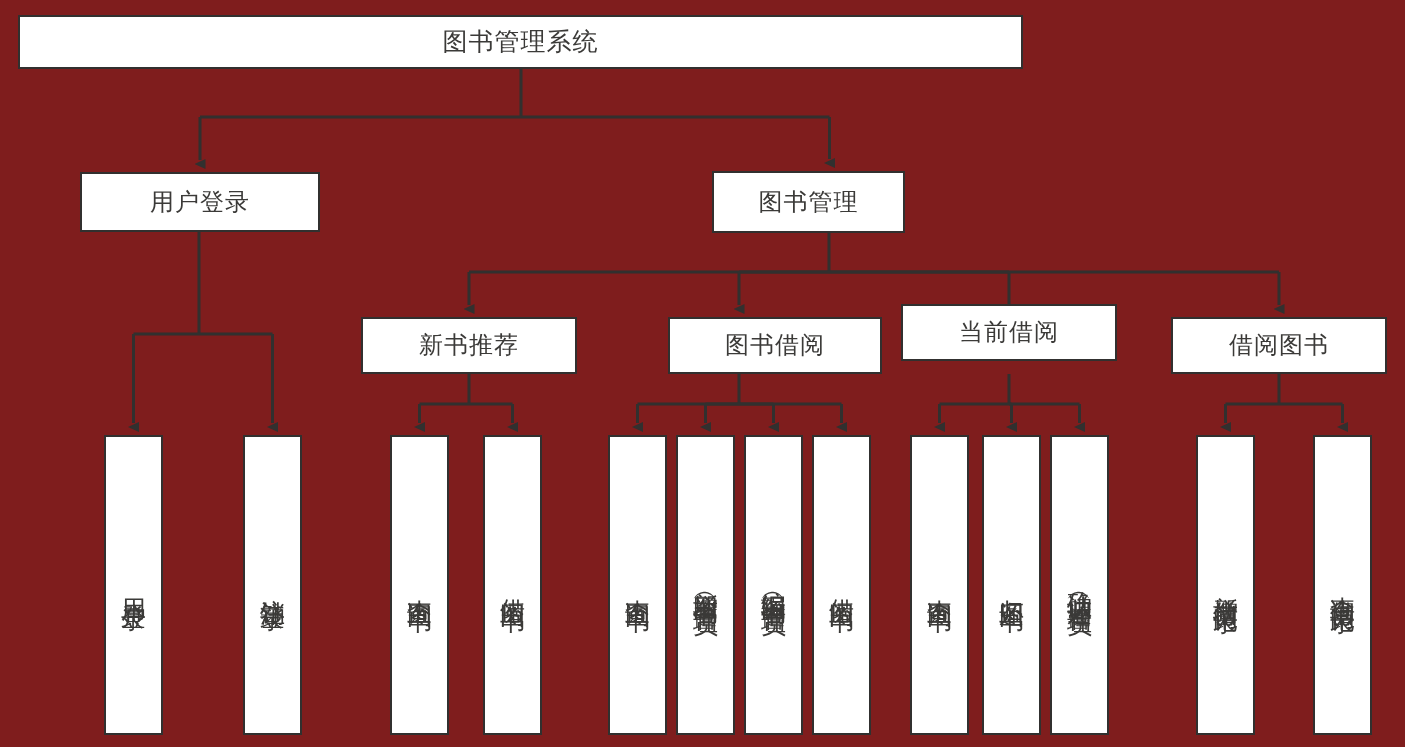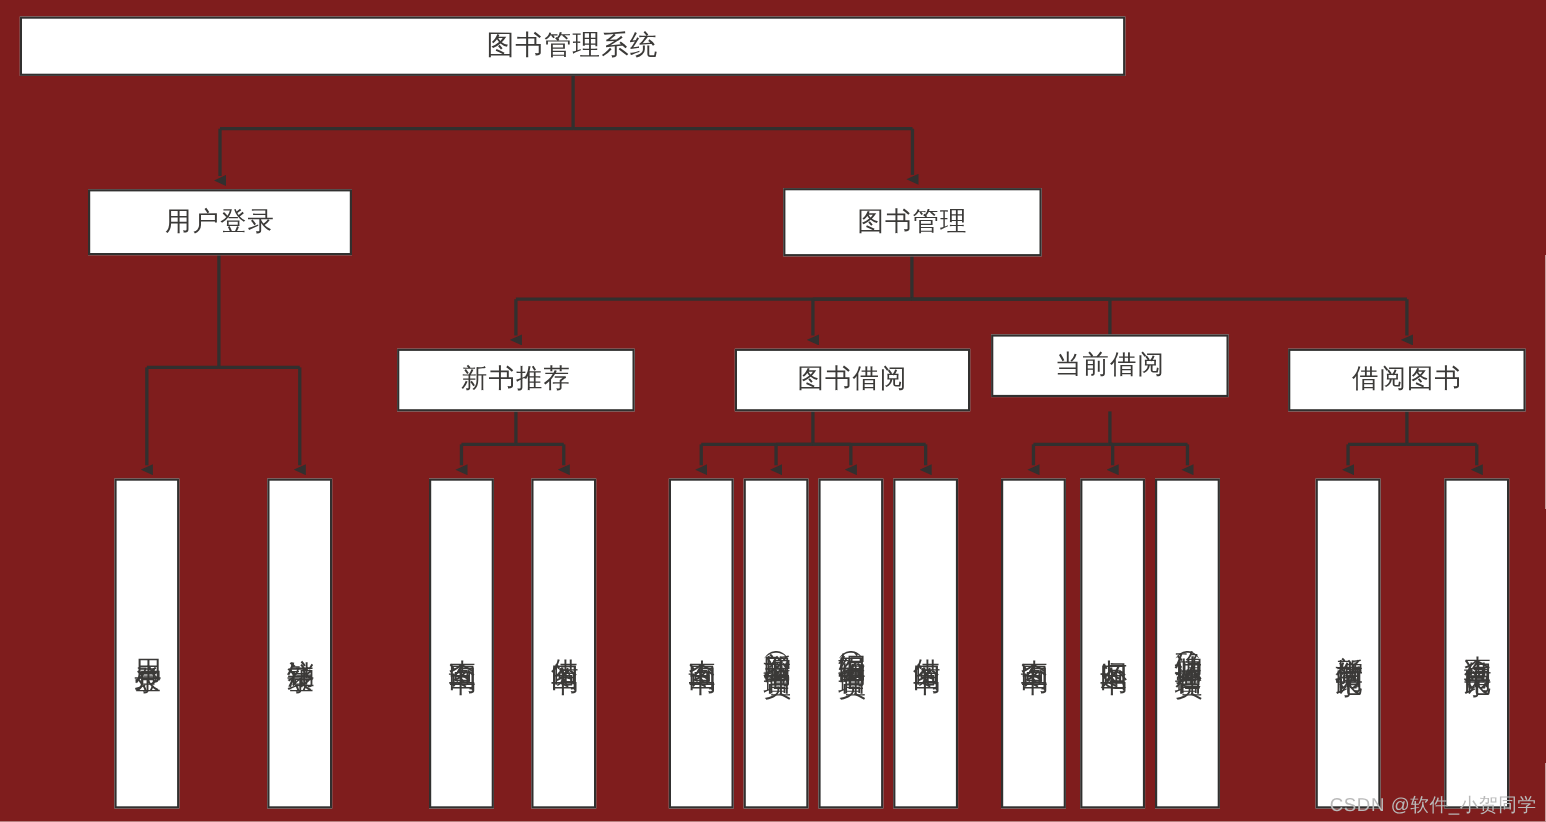--- a/index.html
+++ b/index.html
@@ -122,21 +122,21 @@
       </g>
   </svg>
 
   <div id="node-layer">
       <div class="node-box level-root" style="left: 18px; top: 15px; width: 1005px; height: 54px; border-color: rgb(49, 48, 47);">
         <span class="node-label" style="color: rgb(59, 58, 56);">图书管理系统</span>
       </div>
       <div class="node-box level-1" style="left: 80px; top: 172px; width: 240px; height: 60px; border-color: rgb(49, 48, 47);">
         <span class="node-label" style="color: rgb(59, 58, 56);">用户登录</span>
       </div>
-      <div class="node-box level-1" style="left: 712px; top: 171px; width: 235px; height: 62px; border-color: rgb(49, 48, 47);">
+      <div class="node-box level-1" style="left: 712px; top: 171px; width: 193px; height: 62px; border-color: rgb(49, 48, 47);">
         <span class="node-label" style="color: rgb(59, 58, 56);">图书管理</span>
       </div>
       <div class="node-box level-2" style="left: 361px; top: 317px; width: 216px; height: 57px; border-color: rgb(49, 48, 47);">
         <span class="node-label" style="color: rgb(59, 58, 56);">新书推荐</span>
       </div>
       <div class="node-box level-2" style="left: 668px; top: 317px; width: 214px; height: 57px; border-color: rgb(49, 48, 47);">
         <span class="node-label" style="color: rgb(59, 58, 56);">图书借阅</span>
       </div>
       <div class="node-box level-2" style="left: 901px; top: 304px; width: 216px; height: 57px; border-color: rgb(49, 48, 47);">
         <span class="node-label" style="color: rgb(59, 58, 56);">当前借阅</span>
@@ -178,15 +178,14 @@
         <span class="node-label" style="color: rgb(59, 58, 56);">确认归还（管理员）</span>
       </div>
       <div class="node-box level-leaf" style="left: 1196px; top: 435px; width: 59px; height: 300px; border-color: rgb(49, 48, 47);">
         <span class="node-label" style="color: rgb(59, 58, 56);">新增借阅记录</span>
       </div>
       <div class="node-box level-leaf" style="left: 1313px; top: 435px; width: 59px; height: 300px; border-color: rgb(49, 48, 47);">
         <span class="node-label" style="color: rgb(59, 58, 56);">查询借阅记录</span>
       </div>
     </div>
 
-  <div id="watermark">CSDN @软件_小贺同学</div>
 
 </div>
 
 </body></html>

